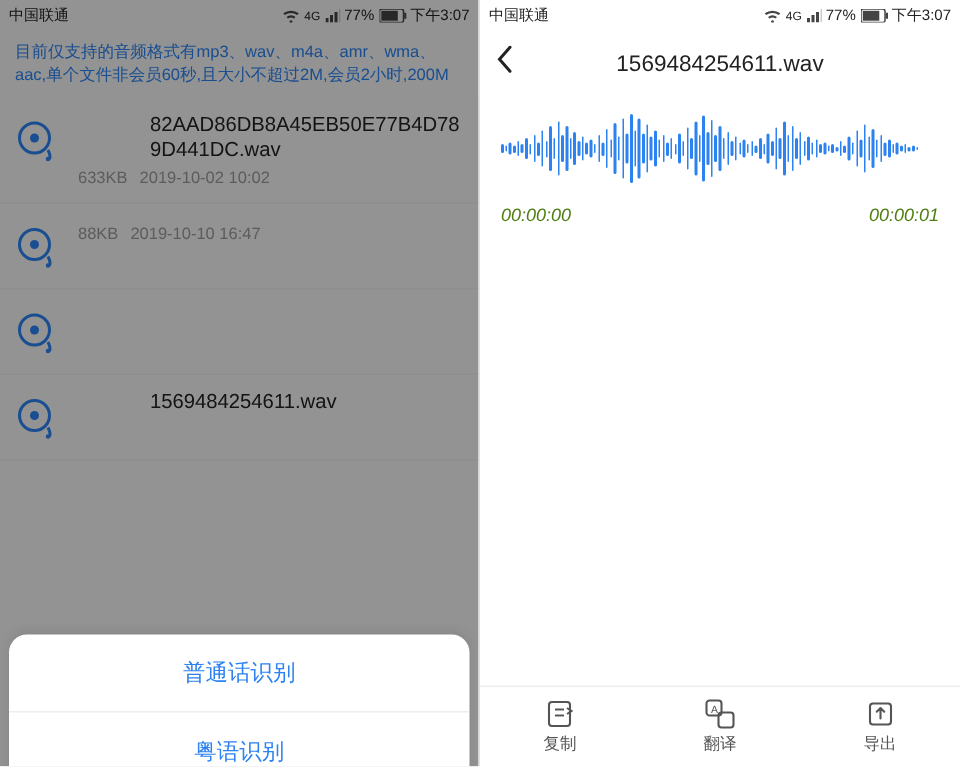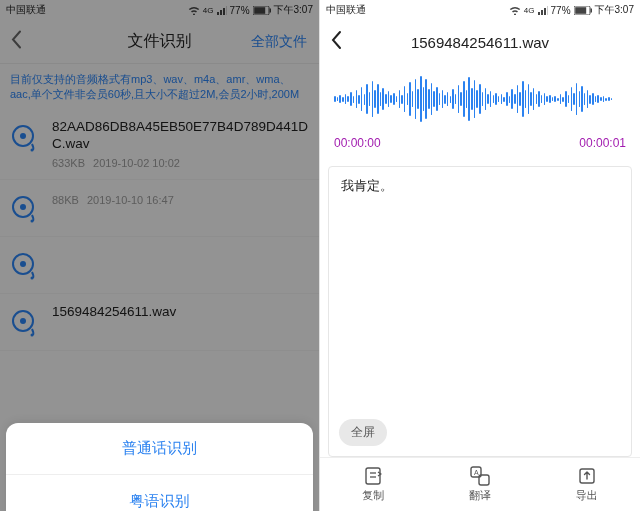--- a/index.html
+++ b/index.html
@@ -107,20 +107,21 @@
     display: flex;
     align-items: center;
     justify-content: center;
   }
   .file-body { flex: 1; min-width: 0; }
   .file-name {
     font-size: 13.5px;
     color: #222;
     line-height: 1.25;
     word-break: break-all;
+    margin-left: 48px;
   }
   .file-meta {
     font-size: 11px;
     color: #9a9a9a;
     margin-top: 4px;
   }
   .file-meta .size { margin-right: 8px; }
 
   
   .sheet {
@@ -178,22 +179,23 @@
   .wave span {
     width: 1.5px;
     background: #2b82f0;
     border-radius: 1px;
     display: block;
   }
   .times {
     display: flex;
     justify-content: space-between;
     font-size: 12px;
-    color: #a21caf;
+    color: #4d7c0f;
     padding: 6px 14px 10px;
+    font-style: italic;
   }
 
   
   .transcript-area {
     position: absolute;
     top: 166px;
     left: 8px;
     right: 8px;
     bottom: 54px;
     border: 1px solid #e6e6e6;
@@ -267,29 +269,20 @@
           <svg width="18" height="9" viewBox="0 0 18 9">
               <rect x="0" y="0" width="16" height="9" rx="1.5" fill="none" stroke="#444"></rect>
               <rect x="1.2" y="1.2" width="11" height="6.6" fill="#444"></rect>
               <rect x="16.5" y="2.5" width="1.5" height="4" fill="#444"></rect>
             </svg>
         </span>
         <span>下午3:07</span>
       </span>
     </div>
 
-    <div class="header">
-      <span class="back">
-        <svg width="12" height="20" viewBox="0 0 12 20">
-            <path d="M10 2L3 10l7 8" stroke="#666" stroke-width="2" fill="none" stroke-linecap="round"></path>
-          </svg>
-      </span>
-      <span class="title">文件识别</span>
-      <span class="action">全部文件</span>
-    </div>
 
     <div class="notice">目前仅支持的音频格式有mp3、wav、m4a、amr、wma、aac,单个文件非会员60秒,且大小不超过2M,会员2小时,200M</div>
 
     <div class="file-list">
 
       <div class="file-item">
         <div class="file-icon">
           <svg width="30" height="30" viewBox="0 0 30 30">
               <circle cx="13" cy="13" r="10" fill="none" stroke="#2b82f0" stroke-width="2"></circle>
               <circle cx="13" cy="13" r="3" fill="#2b82f0"></circle>
@@ -502,24 +495,20 @@
         <span style="height: 3px;"></span>
         <span style="height: 4px;"></span>
         <span style="height: 2px;"></span>
       </div>
   </div>
   <div class="times">
     <span>00:00:00</span>
     <span>00:00:01</span>
   </div>
 
-  <div class="transcript-area">
-    <div class="transcript-text">我肯定。</div>
-    <div class="fullscreen-btn">全屏</div>
-  </div>
 
   <div class="toolbar">
     <div class="tool">
       <span class="t-icon">
         <svg width="18" height="20" viewBox="0 0 18 20">
             <rect x="2" y="2" width="14" height="16" rx="2" fill="none" stroke="#555" stroke-width="1.4"></rect>
             <line x1="6" y1="7" x2="12" y2="7" stroke="#555" stroke-width="1.3"></line>
             <line x1="6" y1="11" x2="12" y2="11" stroke="#555" stroke-width="1.3"></line>
             <path d="M14 6l3 2-3 2" fill="none" stroke="#555" stroke-width="1.3"></path>
           </svg>

